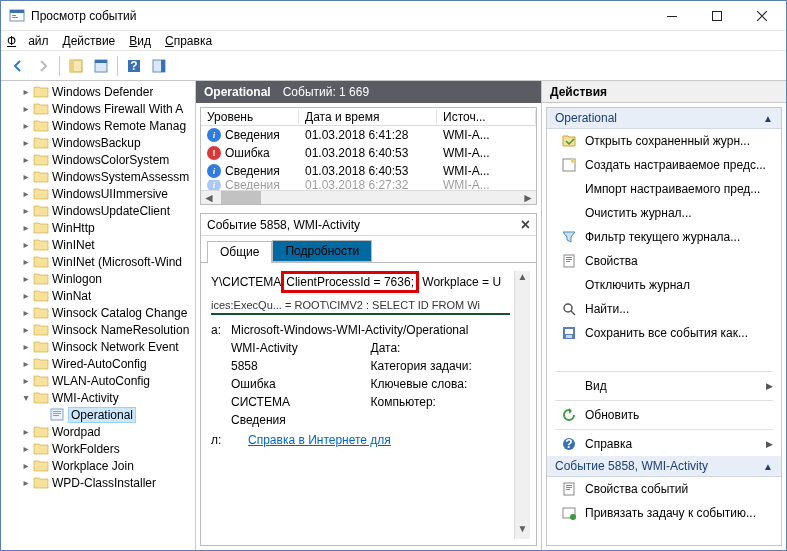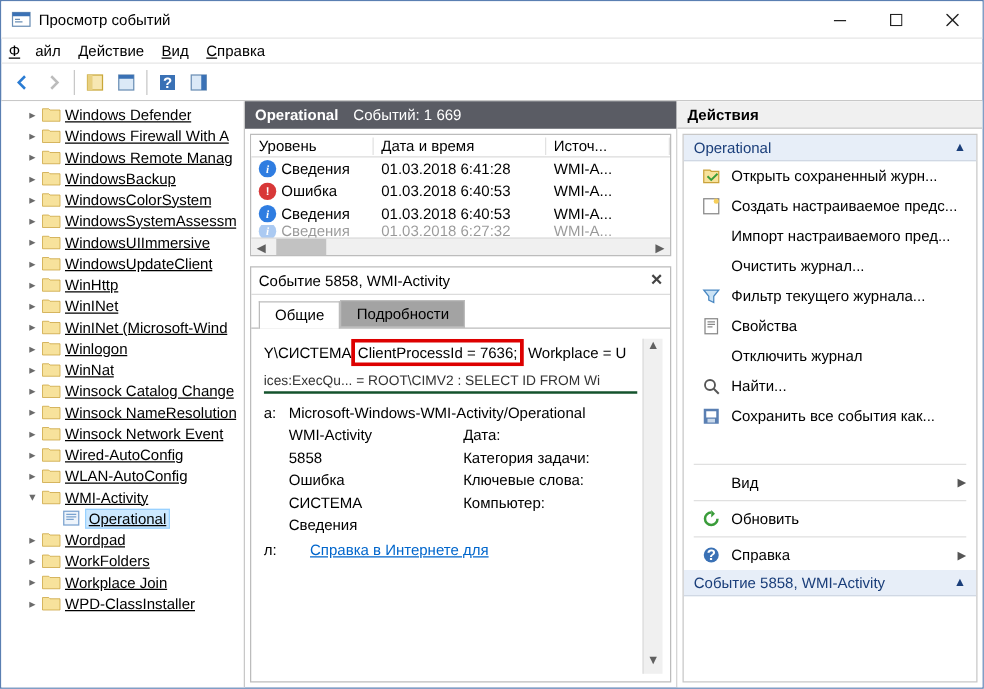--- a/index.html
+++ b/index.html
@@ -13,21 +13,21 @@
 .menubar span u { text-decoration: underline; }
 .toolbar { height: 30px; display: flex; align-items: center; padding: 2px 6px; gap: 3px; border-bottom: 1px solid #c8c8c8; }
 .tb-btn { width: 22px; height: 22px; display: inline-flex; align-items: center; justify-content: center; border: 1px solid transparent; }
 .tb-sep { width: 1px; height: 20px; background: #c8c8c8; margin: 0 2px; }
 .main { display: flex; height: 469px; }
 .tree-pane { width: 195px; border-right: 1px solid #c8c8c8; overflow: hidden; position: relative; background: #fff; }
 .tree { padding: 2px 0; overflow: hidden; height: 100%; }
 .tree-row { display: flex; align-items: center; height: 17px; white-space: nowrap; padding-left: 2px; }
 .tree-row .twist { width: 14px; text-align: center; color: #6b6b6b; font-size: 10px; }
 .tree-row .fico { width: 16px; height: 14px; display: inline-flex; align-items: center; justify-content: center; margin-right: 3px; }
-.tree-row .lbl { white-space: nowrap; overflow: hidden; text-overflow: clip; text-decoration: underline; }
+.tree-row .lbl { white-space: nowrap; overflow: hidden; text-overflow: clip; }
 .tree-row.sel .lbl { background: #cce8ff; border: 1px solid #99d1ff; padding: 0 2px; }
 .center-pane { flex: 1; display: flex; flex-direction: column; border-right: 1px solid #c8c8c8; min-width: 0; }
 .sect-header { height: 22px; background: #5a5c64; color: #fff; display: flex; align-items: center; padding: 0 8px; gap: 12px; }
 .sect-header .bold { font-weight: 600; }
 .grid { border: 1px solid #bcbcbc; margin: 4px; flex: 0 0 auto; }
 .grid-head, .grid-row { display: flex; align-items: center; height: 18px; }
 .grid-head { background: #fff; border-bottom: 1px solid #dcdcdc; }
 .grid-head > div { padding: 0 6px; border-right: 1px solid #e2e2e2; font-weight: 400; color: #000; }
 .grid-row > div { padding: 0 6px; white-space: nowrap; overflow: hidden; }
 .col-level { width: 98px; display: flex; align-items: center; gap: 4px; }
@@ -39,21 +39,21 @@
 .lvl-err::before { content:"!"; }
 .lvl-info::before { content:"i"; font-style: italic; font-family: Georgia,serif; }
 .grid-scroll { height: 14px; background: #f0f0f0; border-top: 1px solid #dcdcdc; display:flex; }
 .grid-scroll .thumb { background:#c2c2c2; height:100%; width:40px; margin-left:4px; }
 .grid-scroll .arrow{ width:16px; text-align:center; color:#606060;}
 .event-box { border: 1px solid #bcbcbc; margin: 4px; flex: 1; display: flex; flex-direction: column; min-height: 0; }
 .event-title { height: 22px; display: flex; align-items: center; justify-content: space-between; padding: 0 6px; border-bottom: 1px solid #dcdcdc; font-size:12px;}
 .event-title .x { font-size: 16px; font-weight:bold; color:#444;}
 .tabs { display: flex; border-bottom: 1px solid #bcbcbc; padding: 4px 6px 0 6px; gap: 0; }
 .tab { border: 1px solid #bcbcbc; border-bottom: none; padding: 3px 12px; background: #fff; position: relative; top: 1px; }
-.tab:not(.active){ background:#a3a3a3; border-bottom:1px solid #bcbcbc; top:0;}
+.tab:not(.active){ background:#0369a1; border-bottom:1px solid #bcbcbc; top:0;}
 .event-body { flex: 1; padding: 8px 6px 6px 10px; overflow: hidden; display:flex; gap:4px;}
 .event-content{ flex:1; min-width:0; overflow:hidden;}
 .event-line1 { white-space: nowrap; overflow: hidden; }
 .redbox { border: 3px solid #d00; padding: 0 2px; display:inline-block; line-height:16px;}
 .event-txt{ border-bottom:2px solid #14532d; margin:6px 0 8px 0; padding-bottom:2px; white-space:nowrap; overflow:hidden;}
 .kv { display: grid; grid-template-columns: 20px 1fr 1fr; row-gap: 4px; font-size:12px;}
 .kv .k{ white-space:nowrap;}
 .helplink { color: #0066cc; text-decoration: underline; margin-left:20px;}
 .vbar{ width:16px; background:#f0f0f0; border-left:1px solid #dcdcdc; display:flex; flex-direction:column; align-items:center;}
 .vbar .arr{ height:16px; color:#606060; font-size:10px;}
@@ -574,15 +574,37 @@
               </svg>
             </span>
             <span>Справка</span>
             <span style="margin-left:auto;color:#555;font-size:9px;">▶</span>
           </div>
         </div>
       <div class="act-group">
           <span>Событие 5858, WMI-Activity</span>
           <span class="tri">▲</span>
         </div>
+      <div id="act2">
+          <div class="act-item">
+            <span class="aico">
+              <svg width="16" height="16">
+                <rect x="3" y="2" width="10" height="12" fill="#fff" stroke="#888"></rect>
+                <rect x="5" y="4" width="6" height="1" fill="#888"></rect>
+                <rect x="5" y="6" width="6" height="1" fill="#888"></rect>
+                <rect x="5" y="8" width="4" height="1" fill="#888"></rect>
+              </svg>
+            </span>
+            <span>Свойства событий</span>
+          </div>
+          <div class="act-item">
+            <span class="aico">
+              <svg width="16" height="16">
+                <rect x="2" y="3" width="12" height="10" fill="#fff" stroke="#888"></rect>
+                <circle cx="12" cy="12" r="3" fill="#3a9c3a"></circle>
+              </svg>
+            </span>
+            <span>Привязать задачу к событию...</span>
+          </div>
+        </div>
     </div>
   </div>
 </div>
 
 </body></html>

